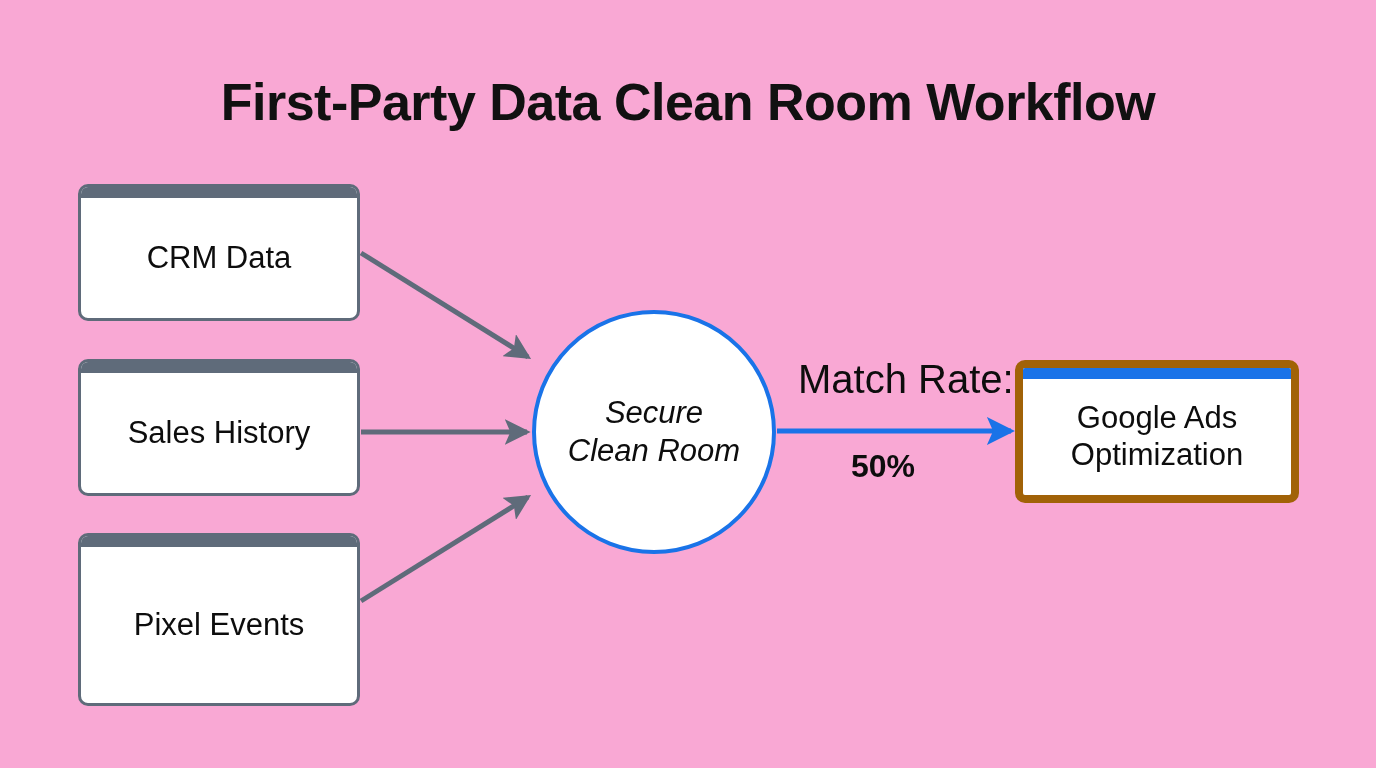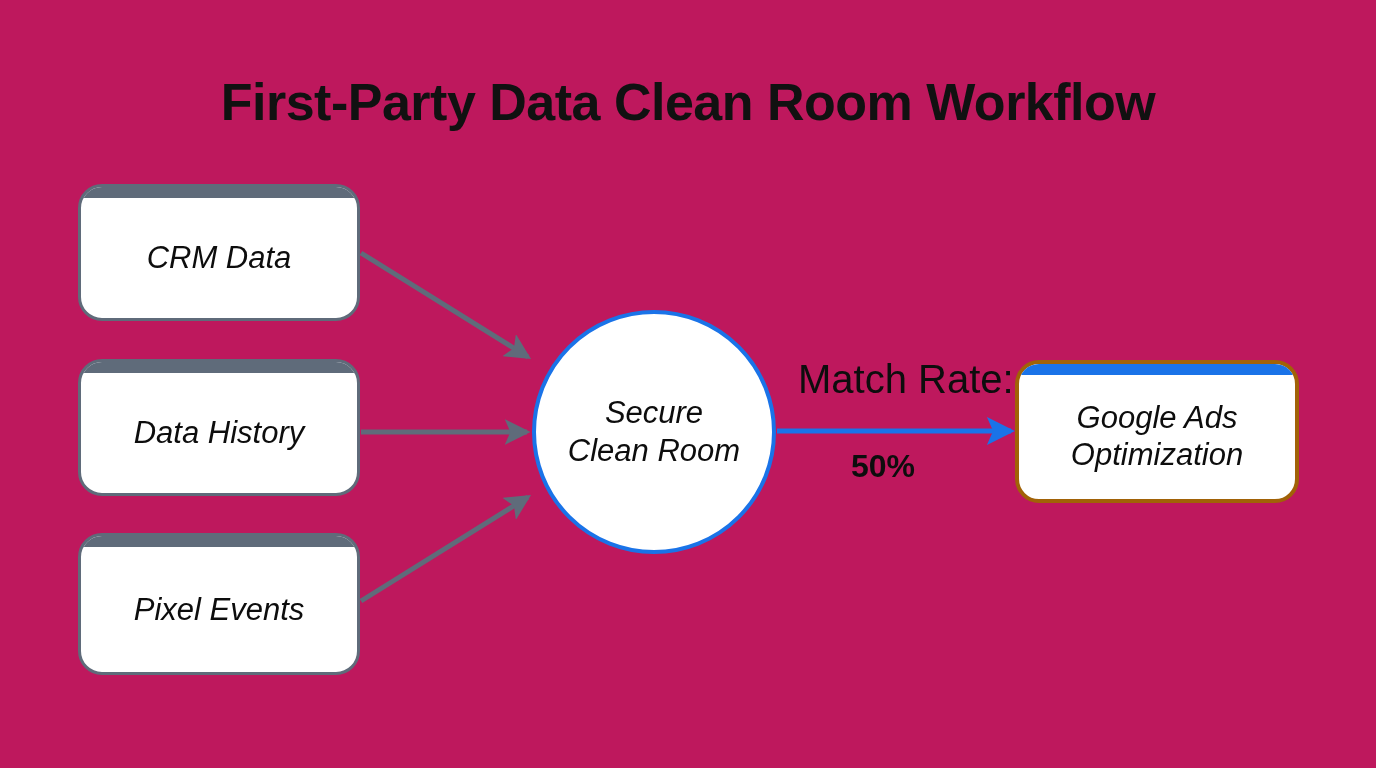--- a/index.html
+++ b/index.html
@@ -12,21 +12,21 @@
     width: 1376px;
     height: 768px;
     overflow: hidden;
     font-family: "Liberation Sans", sans-serif;
     color: #111111;
   }
   #canvas {
     position: relative;
     width: 1376px;
     height: 768px;
-    background: #be185d;
+    background: #f9a8d4;
   }
 
   
   .title {
     position: absolute;
     left: 0;
     top: 72px;
     width: 1376px;
     text-align: center;
     font-size: 52px;
@@ -34,29 +34,28 @@
     letter-spacing: -0.5px;
     color: #111111;
     white-space: nowrap;
   }
 
   
   .node {
     position: absolute;
     box-sizing: border-box;
     background: #ffffff;
-    border-radius: 24px;
+    border-radius: 10px;
     overflow: hidden;
-    font-style: italic;
   }
   .node.gray {
     border: 3px solid #5f6b7a;
   }
   .node.blue {
-    border: 4px solid #a16207;
+    border: 8px solid #a16207;
   }
   .node .cap {
     position: absolute;
     left: 0;
     top: 0;
     width: 100%;
     height: 11px;
   }
   .node.gray .cap { background: #5f6b7a; }
   .node.blue .cap { background: #1a73e8; }
@@ -75,21 +74,21 @@
     font-weight: normal;
     line-height: 1.16;
     color: #0d0d0d;
     padding: 0 8px;
     box-sizing: border-box;
   }
 
   
   #node-crm     { left: 78px;  top: 184px; width: 282px; height: 137px; }
   #node-sales   { left: 78px;  top: 359px; width: 282px; height: 137px; }
-  #node-pixel   { left: 78px;  top: 533px; width: 282px; height: 142px; }
+  #node-pixel   { left: 78px;  top: 533px; width: 282px; height: 173px; }
   #node-google  { left: 1015px; top: 360px; width: 284px; height: 143px; }
 
   #node-google .label { font-size: 31px; line-height: 1.18; }
 
   
   #node-circle {
     position: absolute;
     left: 532px;
     top: 310px;
     width: 244px;
@@ -166,21 +165,21 @@
     <line x1="777" y1="431" x2="1011" y2="431" stroke="#1a73e8" stroke-width="5" stroke-linecap="butt" marker-end="url(#arrow-blue)"></line>
   </svg>
 
   <div class="node gray" id="node-crm">
     <div class="cap"></div>
     <div class="label">CRM Data</div>
   </div>
 
   <div class="node gray" id="node-sales">
     <div class="cap"></div>
-    <div class="label">Data History</div>
+    <div class="label">Sales History</div>
   </div>
 
   <div class="node gray" id="node-pixel">
     <div class="cap"></div>
     <div class="label">Pixel Events</div>
   </div>
 
   <div id="node-circle">
     <div class="label">Secure
 Clean Room</div>

